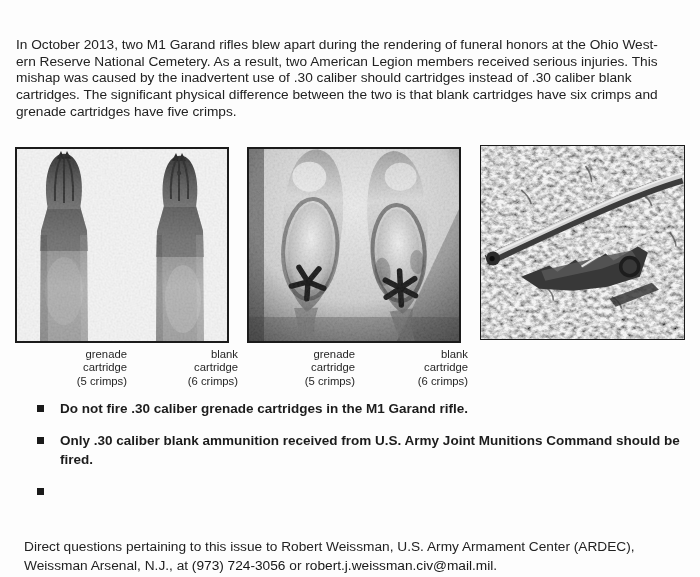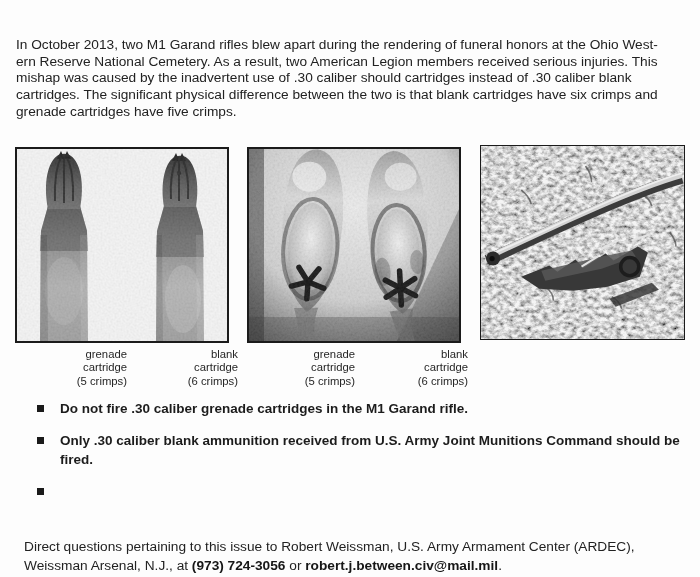--- a/index.html
+++ b/index.html
@@ -39,21 +39,21 @@
     font-weight:700;font-size:13.5px;line-height:19px;color:#1c1c1c;
   }
   .sq{
     position:absolute;left:1px;top:6px;width:6.5px;height:6.5px;
     background:#1a1a1a;
   }
   .contact{
     position:absolute;left:16px;top:529px;width:676px;margin:8px;
     font-size:13.7px;line-height:19px;color:#222;
   }
-  .contact b{font-weight:700;color:#161616;}
+  .contact b{font-weight:400;color:#161616;}
 </style>
 </head>
 <body>
 
 <div class="page">
 
 
   <div class="intro">
     <span class="ln">In October 2013, two M1 Garand rifles blew apart during the rendering of funeral honors at the Ohio West-</span>
     <span class="ln">ern Reserve National Cemetery. As a result, two American Legion members received serious injuries. This</span>
@@ -256,15 +256,15 @@
     </li>
     <li>
       <span class="sq"></span>
       <span>Only .30 caliber blank ammunition received from U.S. Army Joint Munitions Command should be fired.</span>
     </li>
     <li>
       <span class="sq"></span>
     </li>
   </ul>
 
-  <p class="contact"><span>Direct questions pertaining to this issue to Robert Weissman, U.S. Army Armament Center (ARDEC),</span><br><span>Weissman Arsenal, N.J., at </span><b>(973) 724-3056</b><span> or </span><b>robert.j.between.civ@mail.mil</b><span>.</span></p>
+  <p class="contact"><span>Direct questions pertaining to this issue to Robert Weissman, U.S. Army Armament Center (ARDEC),</span><br><span>Weissman Arsenal, N.J., at </span><b>(973) 724-3056</b><span> or </span><b>robert.j.weissman.civ@mail.mil</b><span>.</span></p>
 
 </div>
 
 </body></html>

